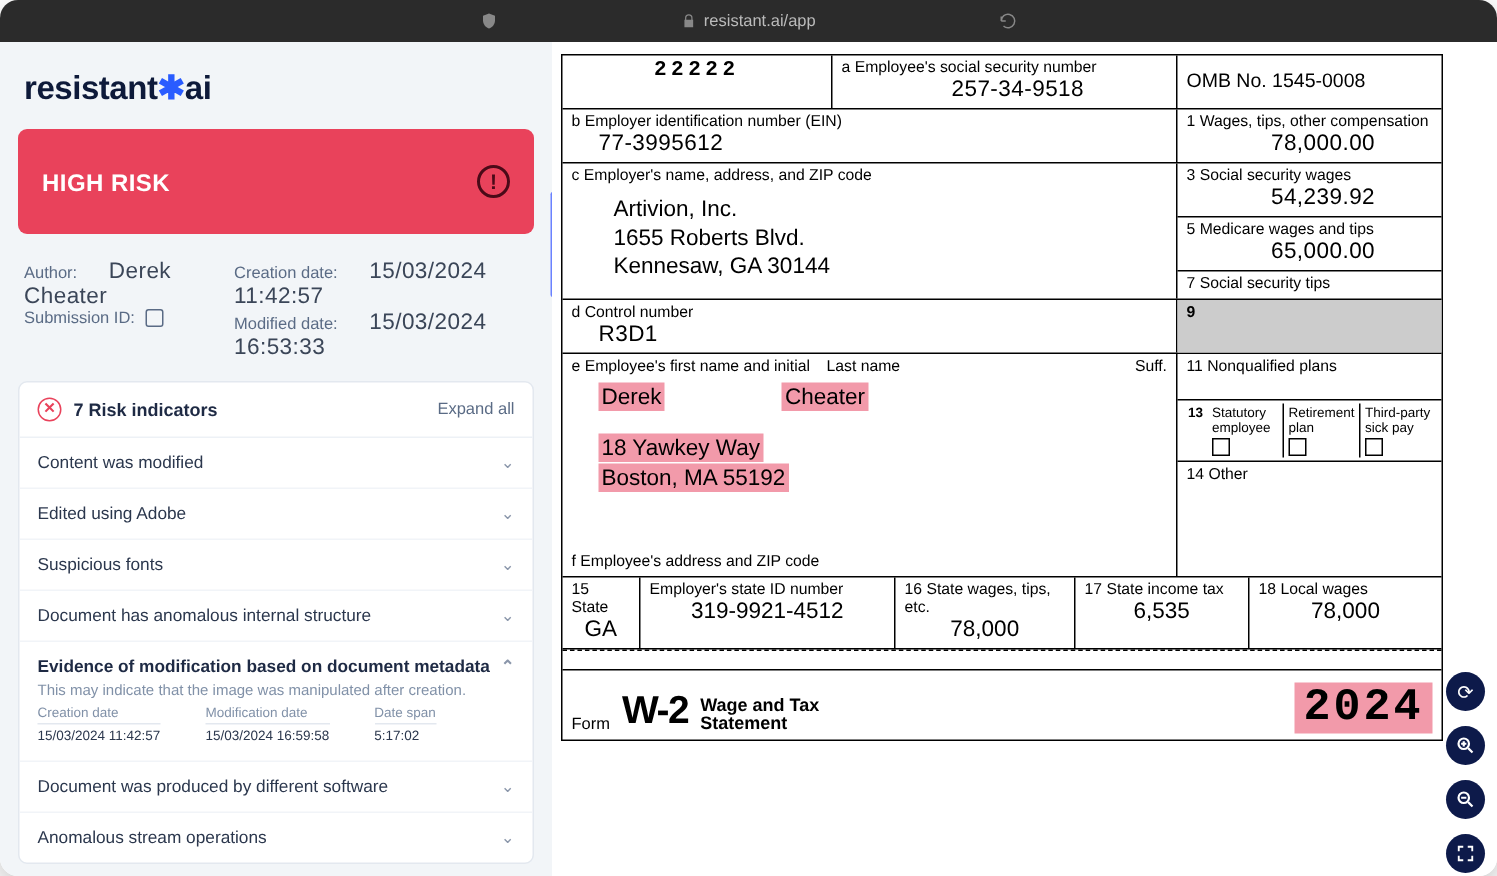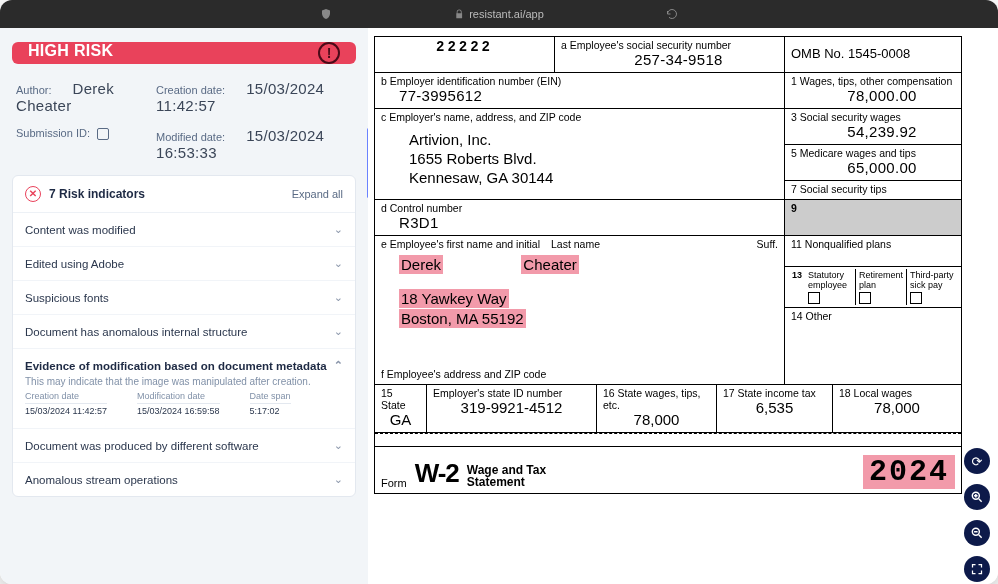--- a/index.html
+++ b/index.html
@@ -7,24 +7,24 @@
 .window { width: 998px; height: 584px; background: #fff; border-radius: 12px; overflow: hidden; box-shadow: 0 8px 24px rgba(0,0,0,.25); display: flex; flex-direction: column; }
 .titlebar { height: 28px; background: #2b2b2b; display: flex; align-items: center; position: relative; color: #bbb; font-size: 11px; }
 .titlebar .url { position: absolute; left: 50%; transform: translateX(-50%); display: flex; align-items: center; gap: 5px; }
 .titlebar .icon-shield { width: 12px; height: 12px; fill: #888; }
 .titlebar .icon-left { position: absolute; left: 320px; }
 .titlebar .icon-right { position: absolute; right: 320px; }
 .content { flex: 1; display: flex; overflow: hidden; }
 .sidebar { width: 368px; background: #f2f5f8; display: flex; flex-direction: column; padding: 14px 12px; overflow-y: auto; }
 .logo { font-size: 22px; font-weight: 700; color: #0e1a3a; margin: 4px 0 14px 4px; letter-spacing: -0.3px; }
 .logo .x { color: #2a5cff; font-weight: 900; }
-.risk-banner { background: #e9425b; color: #fff; border-radius: 6px; padding: 0 16px; display: flex; align-items: flex-start; justify-content: space-between; margin-bottom: 14px; gap: 28px; }
+.risk-banner { background: #e9425b; color: #fff; border-radius: 6px; padding: 24px 16px; display: flex; align-items: flex-end; justify-content: space-between; margin-bottom: 14px; gap: 28px; }
 .risk-banner .label { font-weight: 800; font-size: 16px; letter-spacing: 0.3px; }
 .risk-banner .warn { width: 22px; height: 22px; border: 2px solid #4a0a18; border-radius: 50%; display: flex; align-items: center; justify-content: center; color: #4a0a18; font-weight: 900; font-size: 14px; }
-.meta { display: grid; grid-template-columns: 140px 1fr; font-size: 11px; color: #5a6b85; padding: 2px 4px 14px 4px; row-gap: 13px; }
+.meta { display: grid; grid-template-columns: 140px 1fr; font-size: 11px; color: #5a6b85; padding: 2px 4px 14px 4px; row-gap: 0; }
 .meta .lbl { color: #5a6b85; }
 .meta .val { color: #3b4658; }
 .meta .doc-icon { display:inline-block; width:12px; height:12px; border:1px solid #5a6b85; border-radius:2px; vertical-align:middle; margin-left:4px; }
 .card { background: #fff; border: 1px solid #e3e8ef; border-radius: 6px; }
 .indicators-head { display: flex; align-items: center; justify-content: space-between; padding: 10px 12px; border-bottom: 1px solid #edf1f6; }
 .indicators-head .left { display: flex; align-items: center; gap: 8px; font-weight: 700; font-size: 12px; color: #1e2a44; }
 .indicators-head .x-badge { width: 16px; height: 16px; border: 1.5px solid #e9425b; border-radius: 50%; color: #e9425b; font-size: 10px; font-weight: 900; display: flex; align-items: center; justify-content: center; line-height: 1; }
 .expand-all { font-size: 11px; color: #5a6b85; cursor: pointer; }
 .ind-item { display: flex; align-items: center; justify-content: space-between; padding: 10px 12px; font-size: 11.5px; color: #2b374d; border-bottom: 1px solid #f1f4f8; cursor: pointer; }
 .ind-item:last-child { border-bottom: none; }
@@ -83,20 +83,23 @@
         </svg>
       <span>resistant.ai/app</span>
     </div>
     <svg class="icon-shield icon-right" viewBox="0 0 24 24" style="fill:none;stroke:#888;stroke-width:2">
         <path d="M3 12a9 9 0 1 1 3 6.7M3 12V6m0 6h6"></path>
       </svg>
   </div>
 
   <div class="content">
     <div class="sidebar sidebar-wrap">
+      <div class="logo">
+        <span>resistant</span><span class="x">✱</span><span>ai</span>
+      </div>
 
       <div class="risk-banner">
         <span class="label">HIGH RISK</span>
         <span class="warn">!</span>
       </div>
 
       <div class="meta">
         <div><span class="lbl">Author:</span> <span class="val">Derek Cheater</span></div>
         <div><span class="lbl">Creation date:</span> <span class="val">15/03/2024 11:42:57</span></div>
         <div><span class="lbl">Submission ID:</span> <span class="doc-icon"></span></div>

